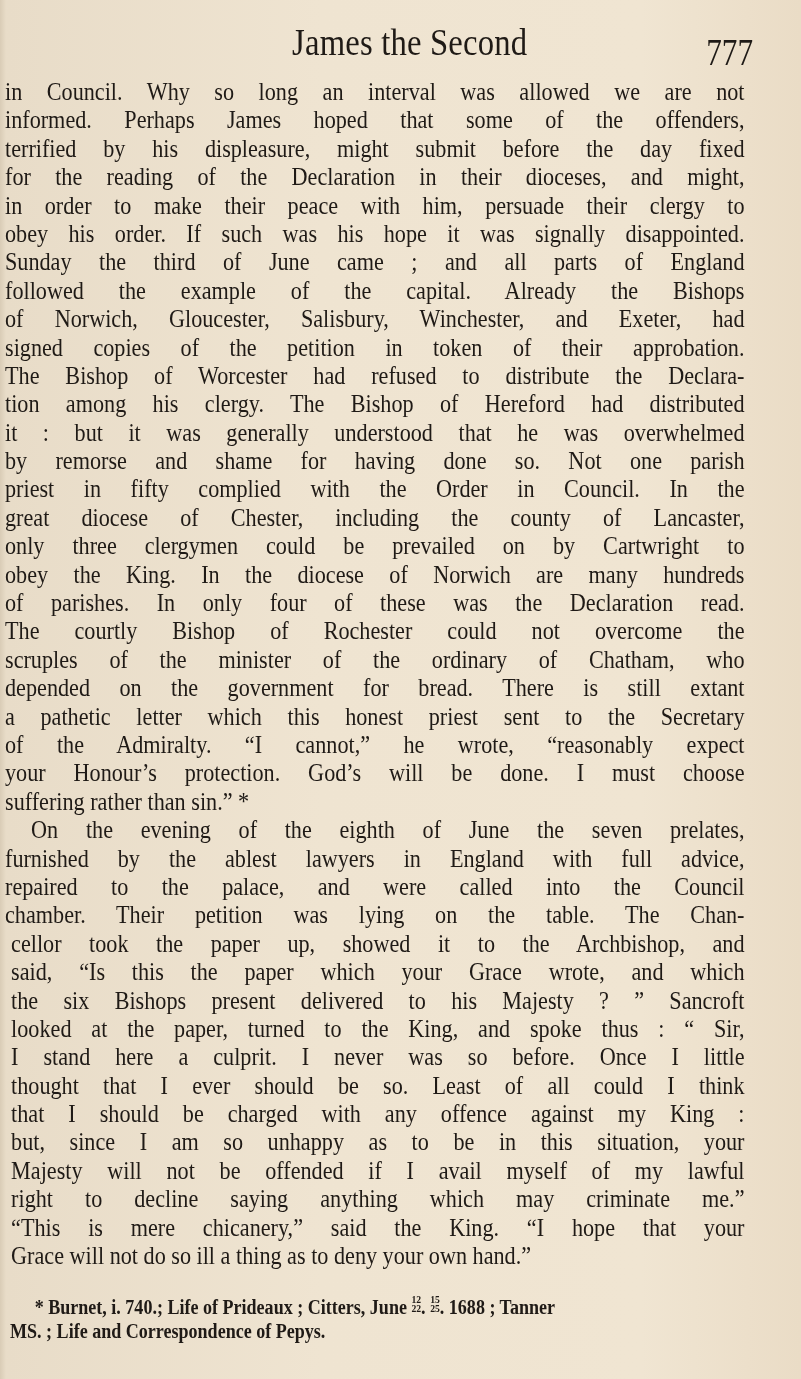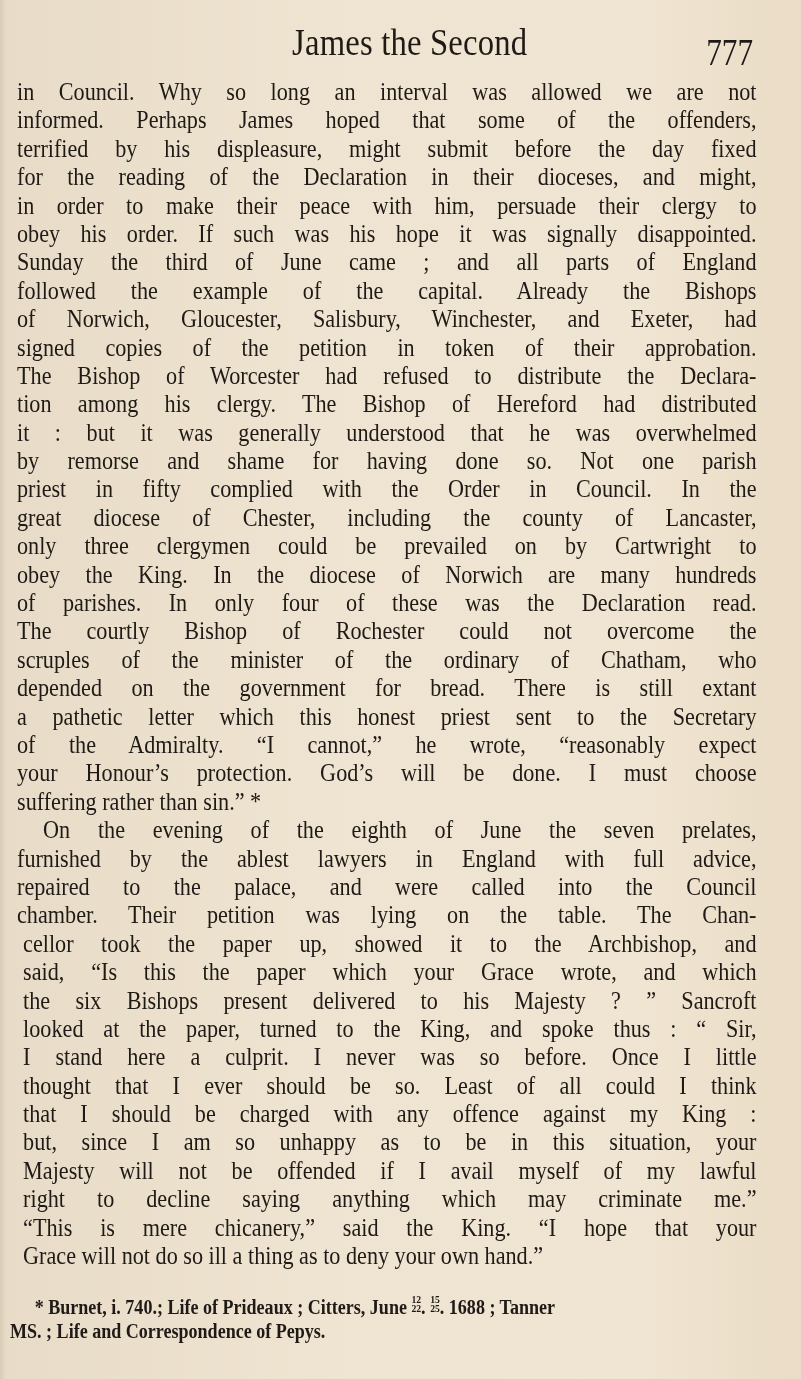--- a/index.html
+++ b/index.html
@@ -20,21 +20,21 @@
   .running-title {
     position: absolute; left: 0; width: 801px; text-align: center; top: 0;
     font-size: 38px; letter-spacing: 0.2px;
     transform: scaleX(0.86); transform-origin: 380px 0;
   }
   .page-number {
     position: absolute; right: 58px; top: 10px; font-size: 38px;
     transform: scaleX(0.82); transform-origin: right top;
   }
   .body-text {
-    position: absolute; left: 5px; top: 78px; width: 740px; margin-left: 12px;
+    position: absolute; left: 5px; top: 78px; width: 740px;
   }
   .line {
     height: 28.4px; line-height: 28.4px; font-size: 25.5px;
     white-space: nowrap; text-align: justify; text-align-last: justify;
     transform: scaleX(0.87); transform-origin: left center; width: 850px;
   }
   .line.last { text-align-last: left; }
   .line.indent { padding-left: 30px; width: 820px; }
   .line.quoteind { padding-left: 7px; width: 843px; }
   .footnotes {

